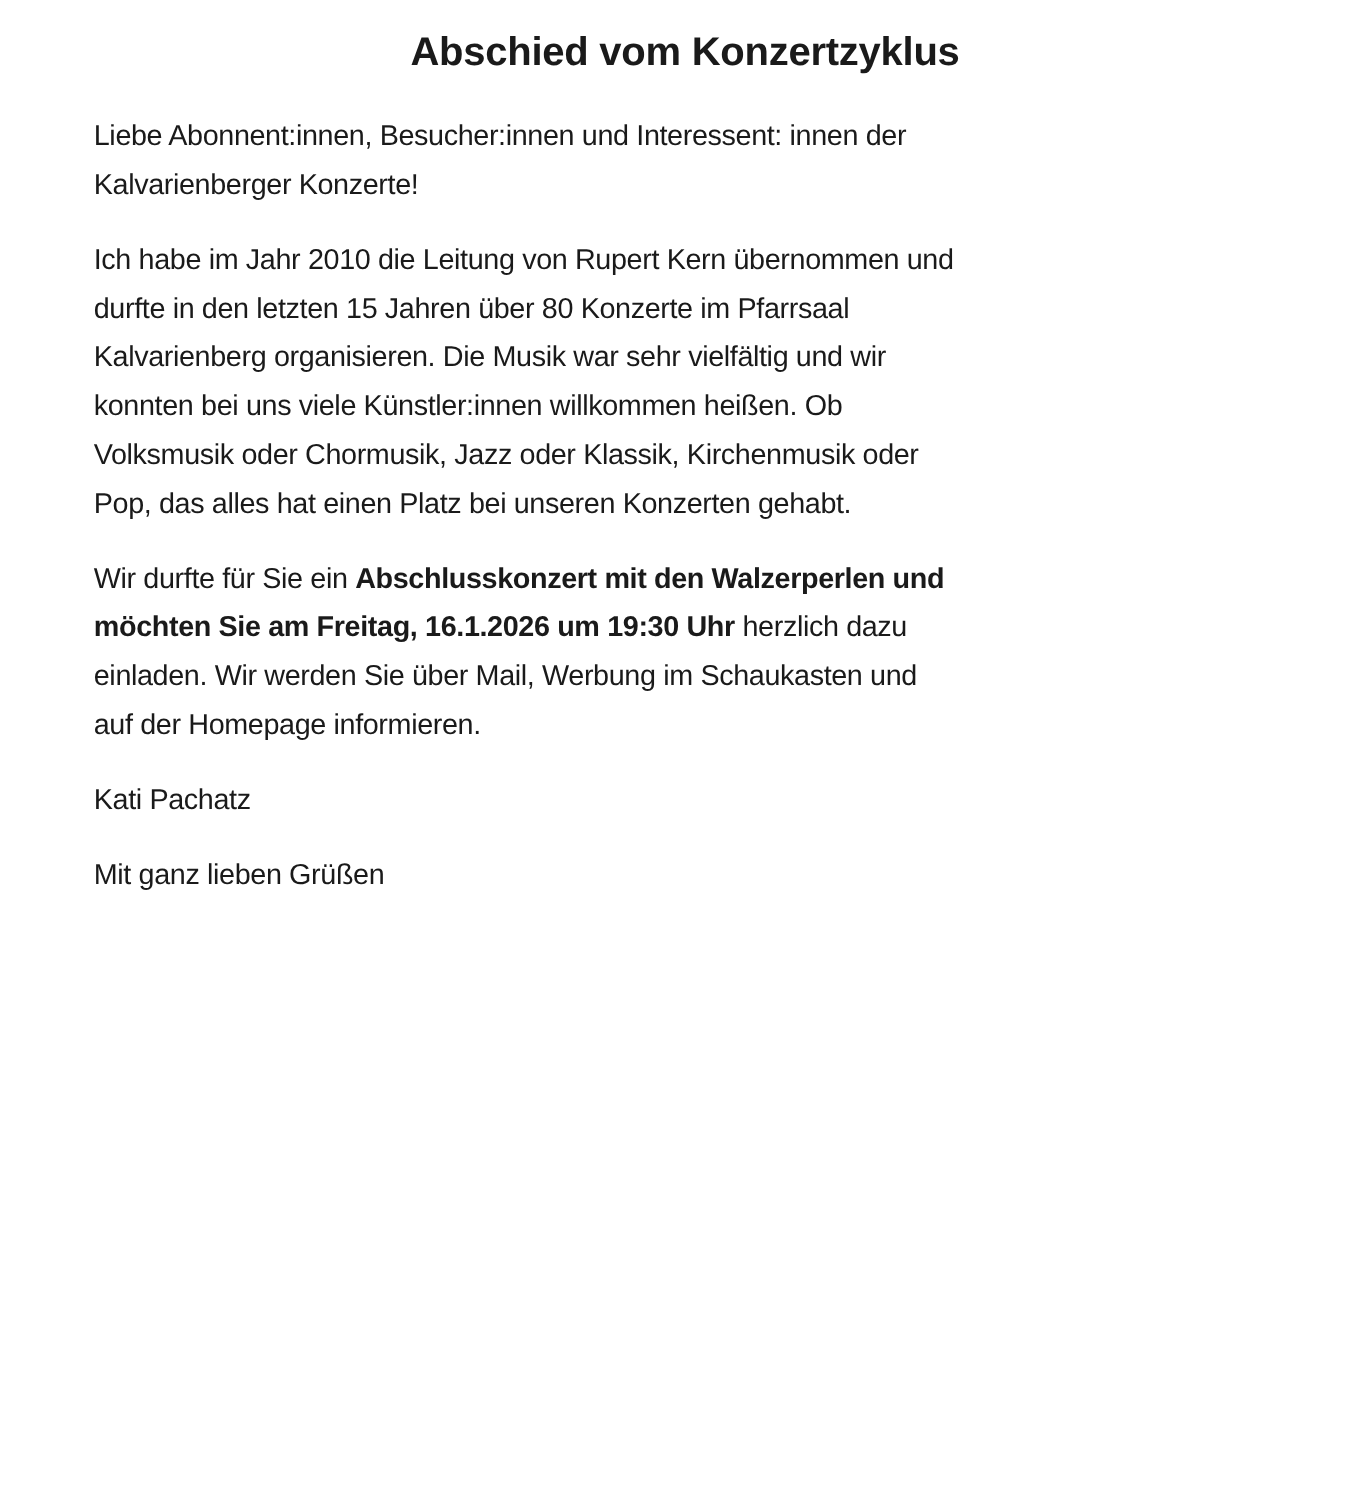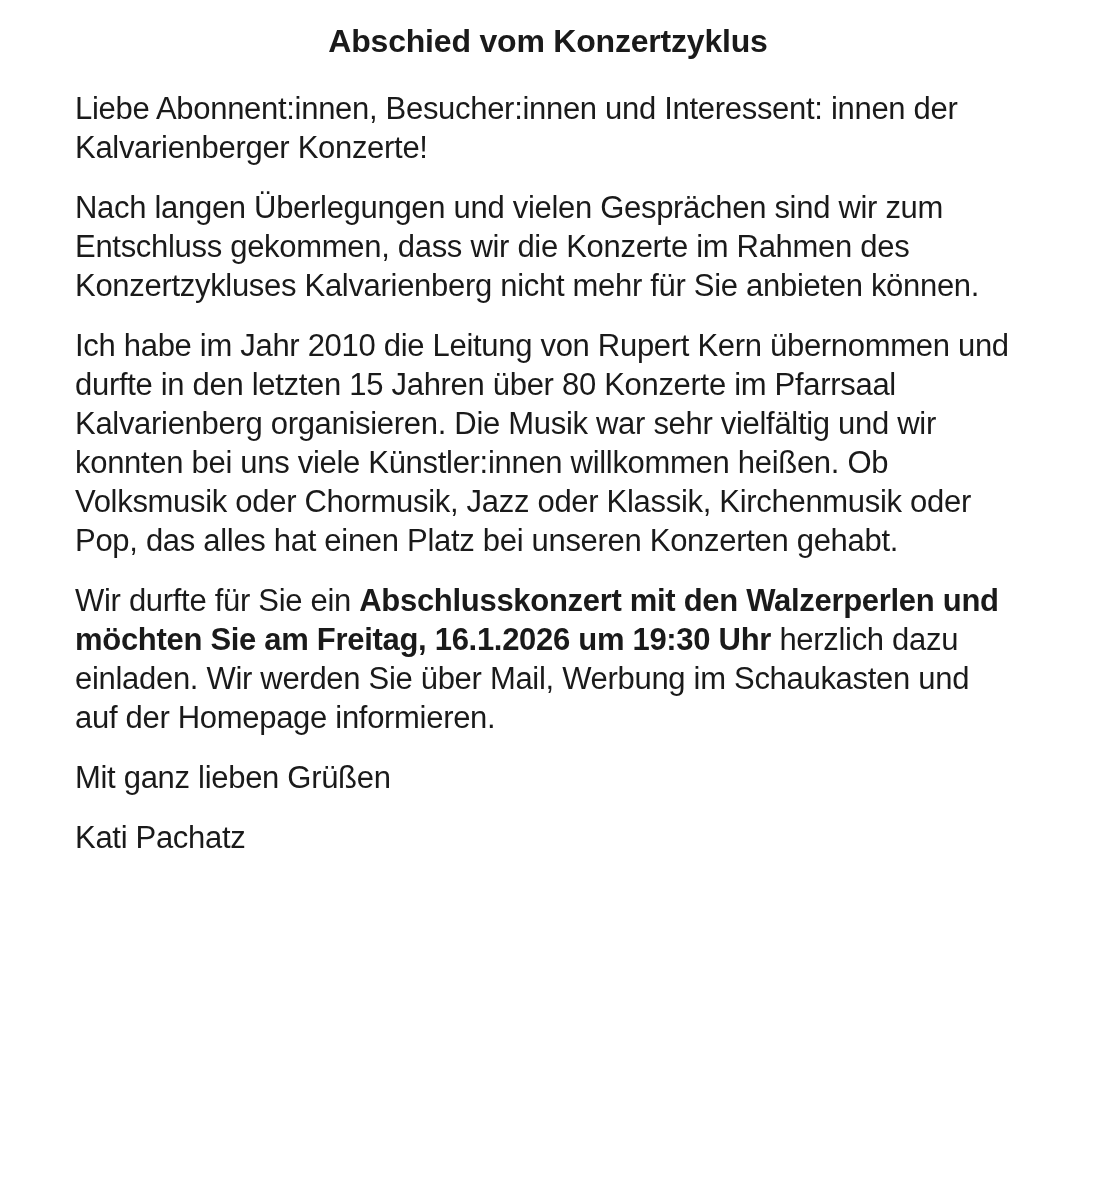--- a/index.html
+++ b/index.html
@@ -23,55 +23,52 @@
   .doc-title {
     font-size: 32px;
     line-height: 42px;
     font-weight: 700;
     text-align: center;
     margin: 0 -40px 27px -75px; 
     letter-spacing: -0.2px;
     white-space: pre;
   }
   .para {
-    font-size: 31px;
+    font-size: 23px;
     line-height: 39px;
     margin: 0 0 21px 0;
     letter-spacing: -0.3px;
     white-space: pre;   
   }
   .bold-run {
     font-weight: 700;
   }
 </style>
 </head>
 <body>
 
 <div class="page">
 
   <h1 class="doc-title">Abschied vom Konzertzyklus</h1>
 
   <p class="para">Liebe Abonnent:innen, Besucher:innen und Interessent: innen der
 Kalvarienberger Konzerte!</p>
 
-  <p class="para">Nach langen Überlegungen und vielen Gesprächen sind wir zum
-Entschluss gekommen, dass wir die Konzerte im Rahmen des
-Konzertzykluses Kalvarienberg nicht mehr für Sie anbieten können.</p>
 
   <p class="para">Ich habe im Jahr 2010 die Leitung von Rupert Kern übernommen und
 durfte in den letzten 15 Jahren über 80 Konzerte im Pfarrsaal
 Kalvarienberg organisieren. Die Musik war sehr vielfältig und wir
 konnten bei uns viele Künstler:innen willkommen heißen. Ob
 Volksmusik oder Chormusik, Jazz oder Klassik, Kirchenmusik oder
 Pop, das alles hat einen Platz bei unseren Konzerten gehabt.</p>
 
 
   <p class="para"><span>Wir durfte für Sie ein </span><span class="bold-run">Abschlusskonzert mit den Walzerperlen und
 möchten Sie am Freitag, 16.1.2026 um 19:30 Uhr</span><span> herzlich dazu
 einladen. Wir werden Sie über Mail, Werbung im Schaukasten und
 auf der Homepage informieren.</span></p>
 
 
+  <p class="para">Kati Pachatz</p>
+
   <p class="para">Mit ganz lieben Grüßen</p>
-
-  <p class="para">Kati Pachatz</p>
 
 </div>
 
 </body></html>

